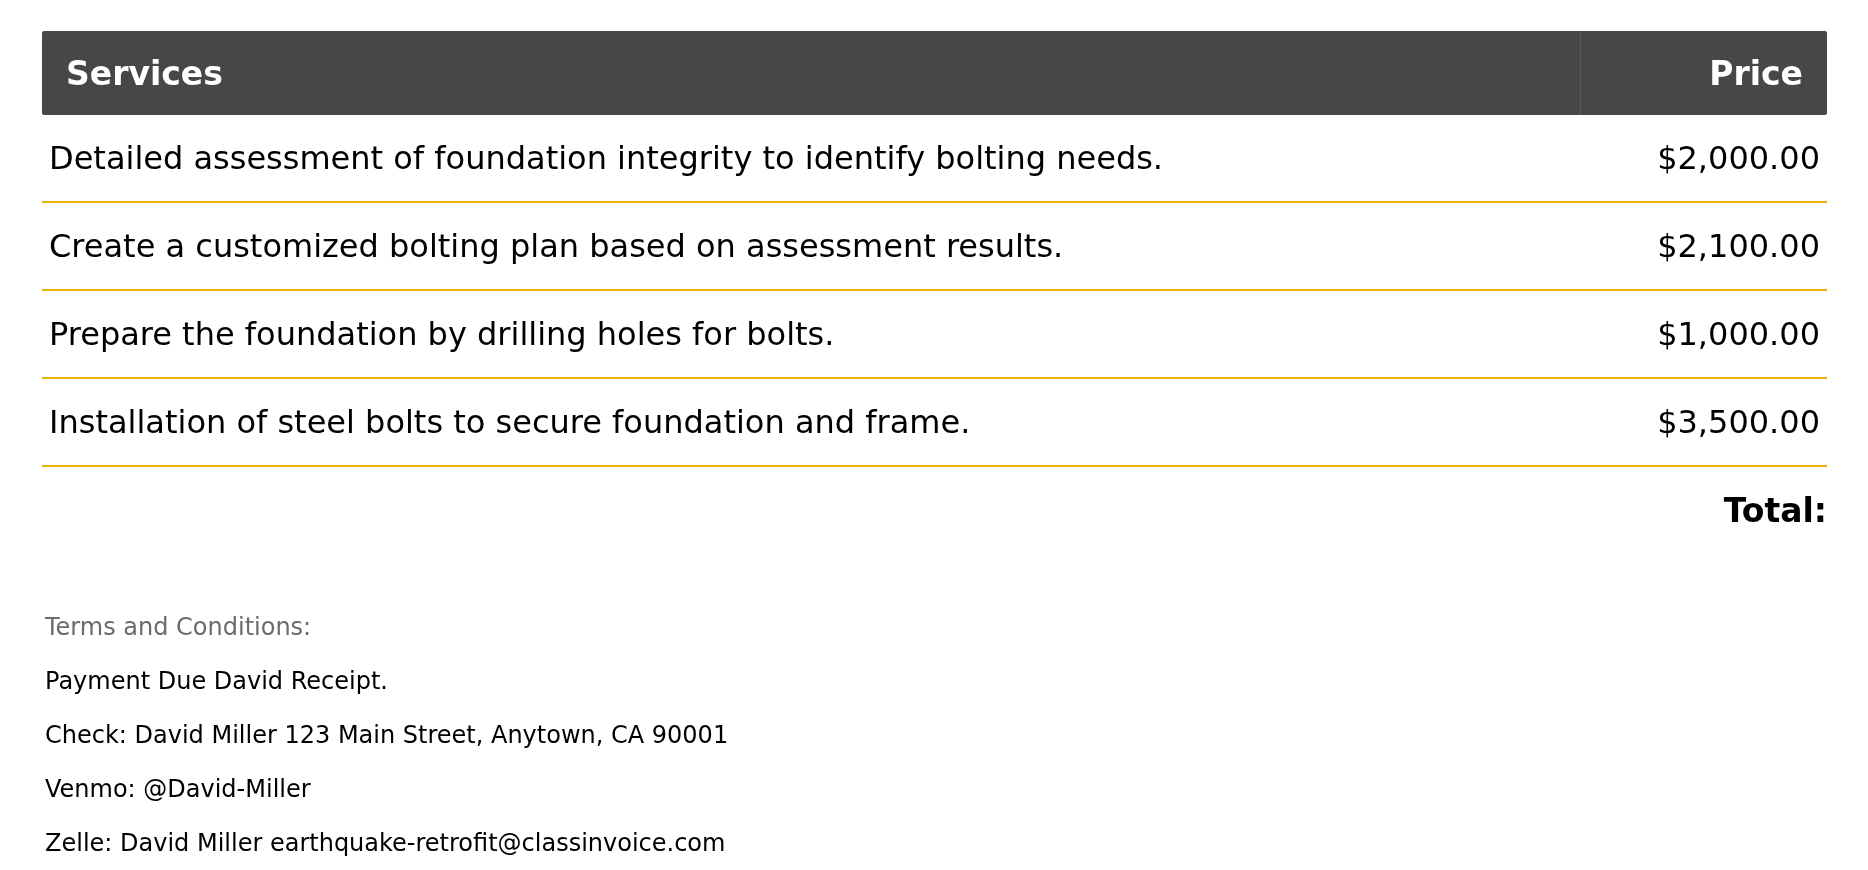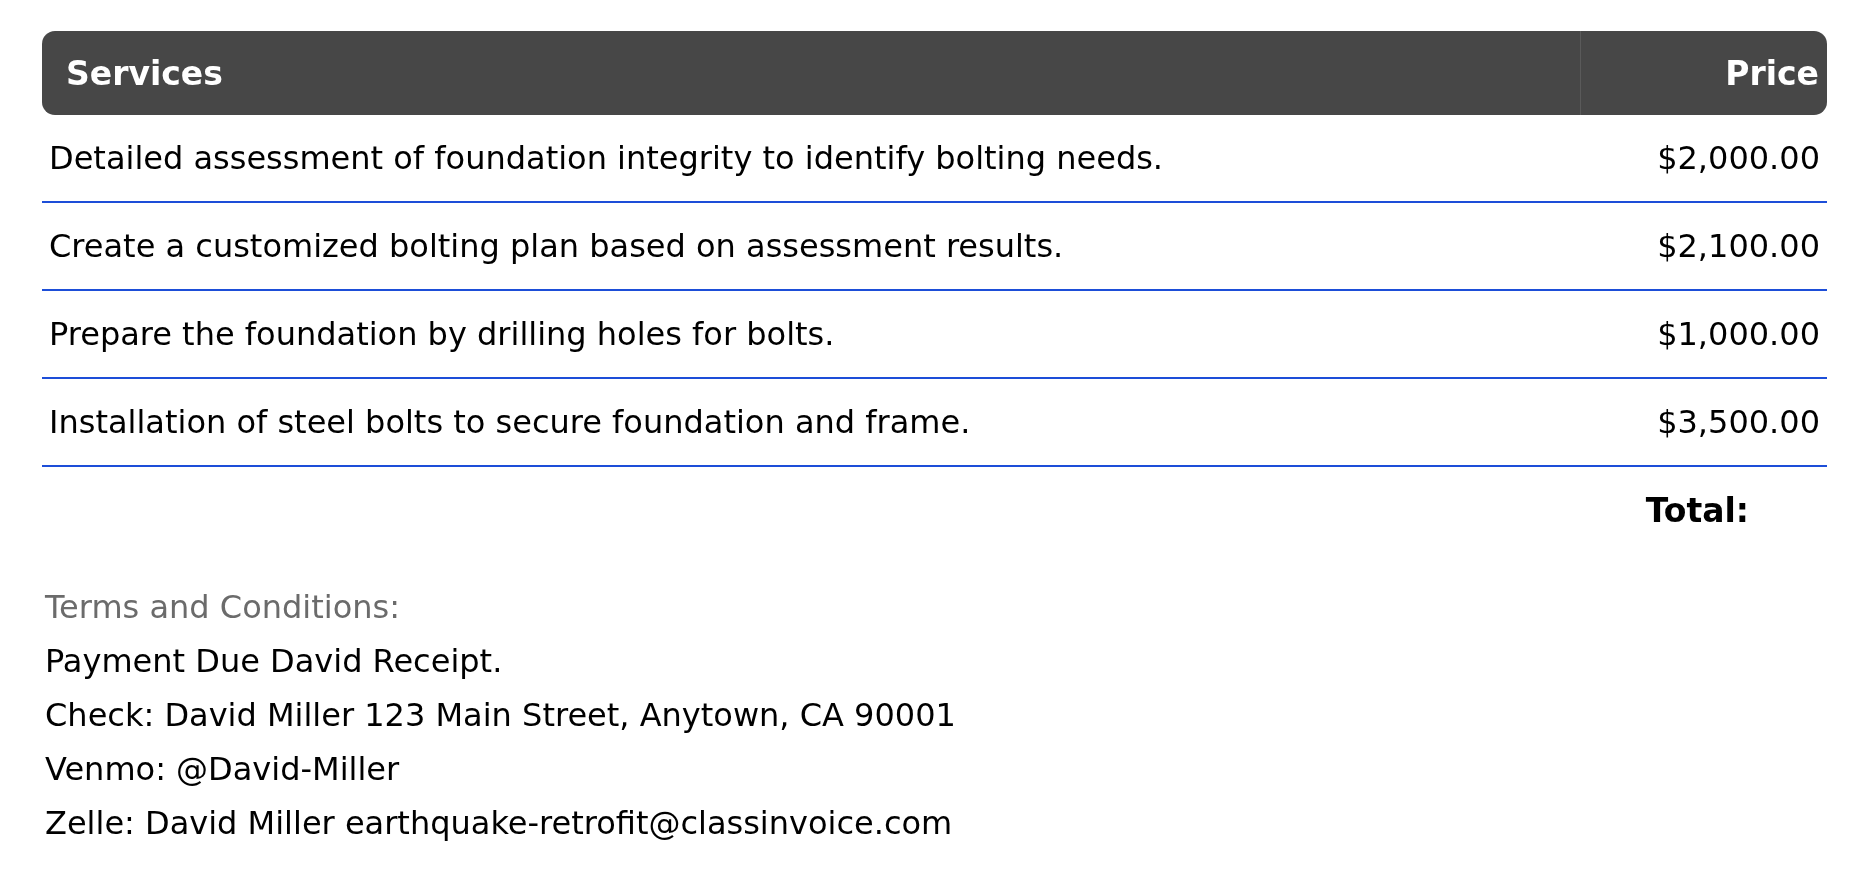--- a/index.html
+++ b/index.html
@@ -4,45 +4,45 @@
 <style>
   html, body { margin: 0; padding: 0; background: #ffffff; }
   body {
     width: 1868px; height: 870px; position: relative; overflow: hidden;
     font-family: "DejaVu Sans", sans-serif; color: #000;
   }
   .table {
     position: absolute; left: 42px; top: 31px; width: 1785px;
   }
   .thead {
-    display: flex; height: 84px; background: #474747; border-radius: 13px;
+    display: flex; height: 84px; background: #474747; border-radius: 2px;
     color: #fff; font-weight: bold; font-size: 33px; align-items: stretch;
   }
   .thead .col-svc {
     flex: 1; display: flex; align-items: center; padding-left: 24px;
     border-right: 1px solid #5a5a5a;
   }
   .thead .col-price {
     width: 246px; display: flex; align-items: center; justify-content: flex-end;
-    padding-right: 8px; box-sizing: border-box;
+    padding-right: 24px; box-sizing: border-box;
   }
   .row {
-    display: flex; height: 86px; border-bottom: 2px solid #1d4ed8; align-items: center;
+    display: flex; height: 86px; border-bottom: 2px solid #eab308; align-items: center;
     font-size: 32px;
   }
   .row .desc { flex: 1; padding-left: 7px; }
   .row .price { width: 246px; text-align: right; padding-right: 7px; box-sizing: border-box; }
   .total-row {
     display: flex; height: 86px; align-items: center; font-weight: bold; font-size: 33px;
     justify-content: flex-end;
   }
-  .total-row .label { margin-right: 78px; }
+  .total-row .label { }
   .total-row .value { padding-right: 7px; }
   .terms {
-    position: absolute; left: 45px; top: 580px; font-size: 32px; line-height: 54px;
+    position: absolute; left: 45px; top: 600px; font-size: 24px; line-height: 54px;
   }
   .terms .heading { color: #6b6b6b; }
 </style>
 </head>
 <body>
 
 <div class="table">
   <div class="thead">
     <div class="col-svc">Services</div>
     <div class="col-price">Price</div>

